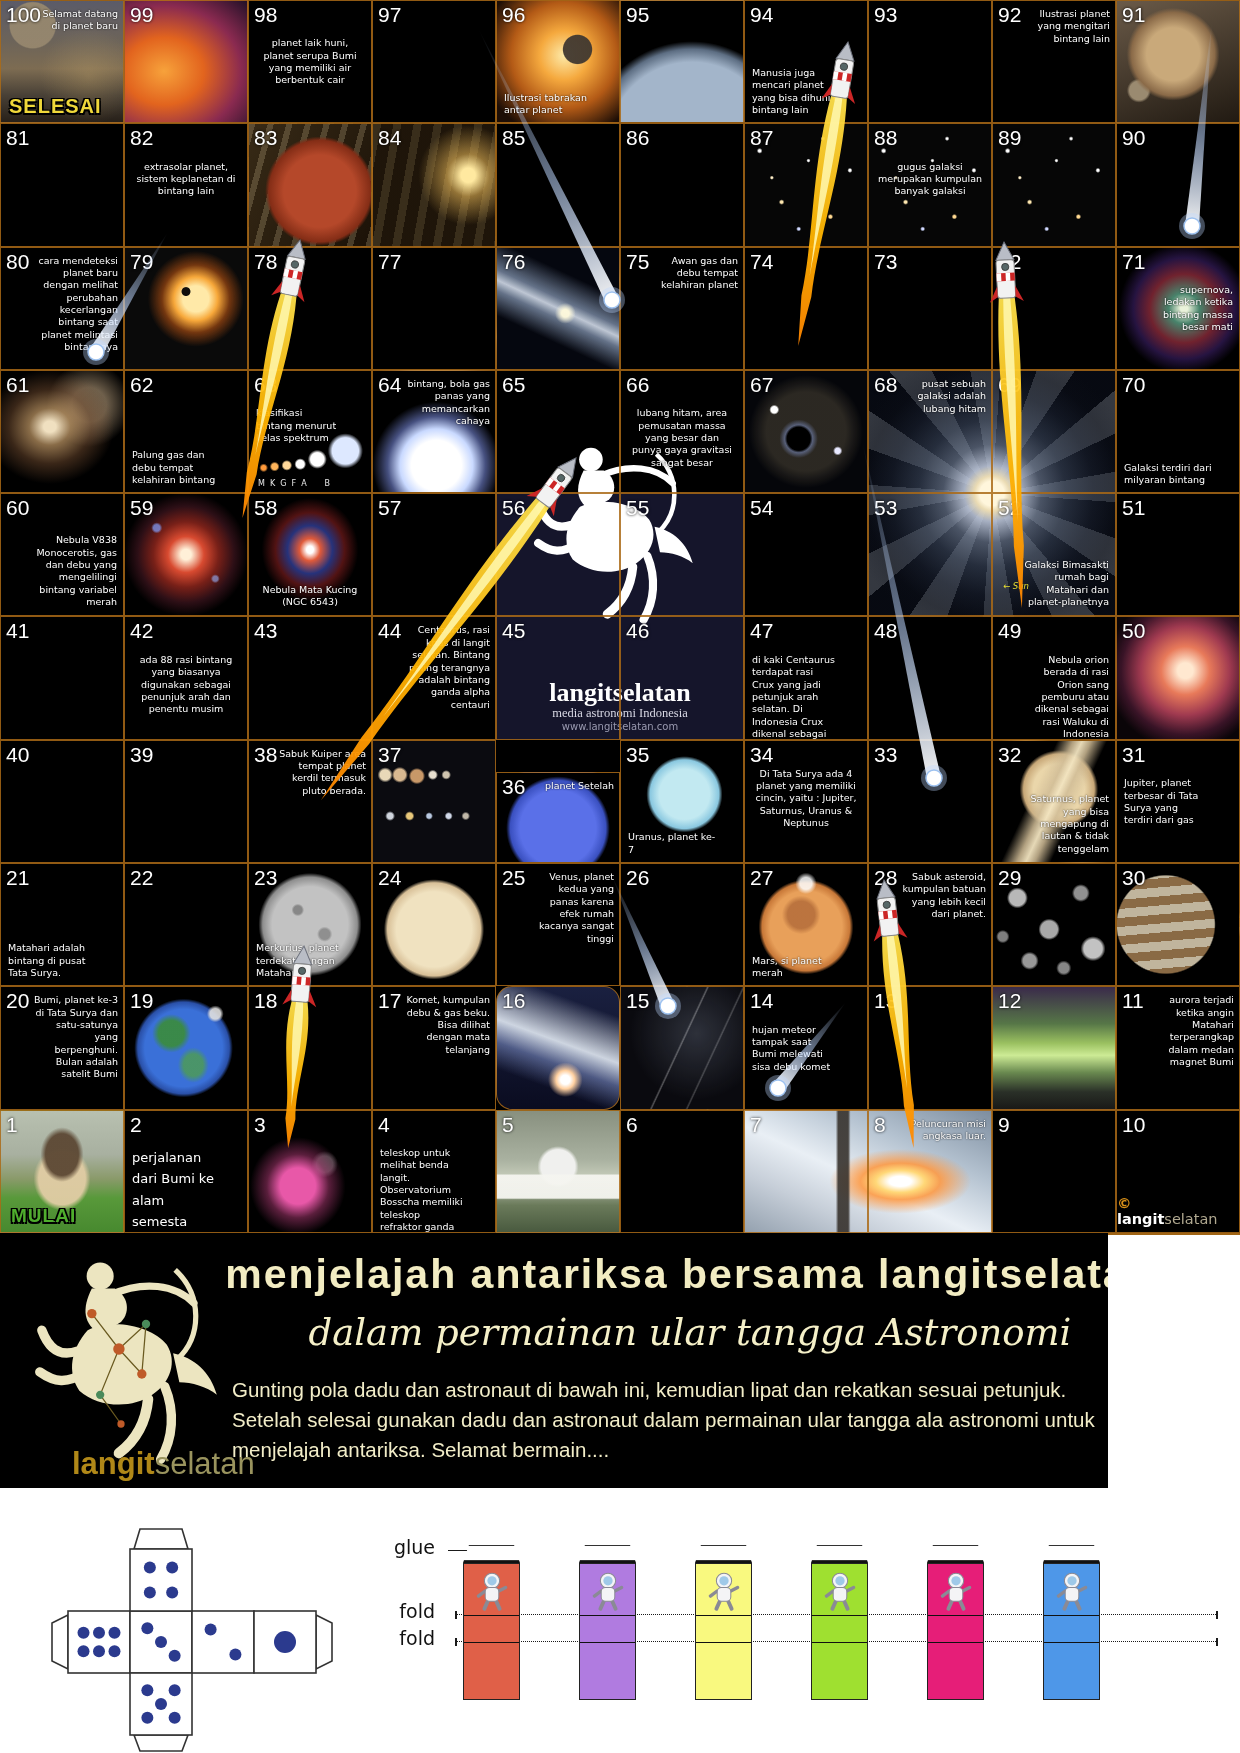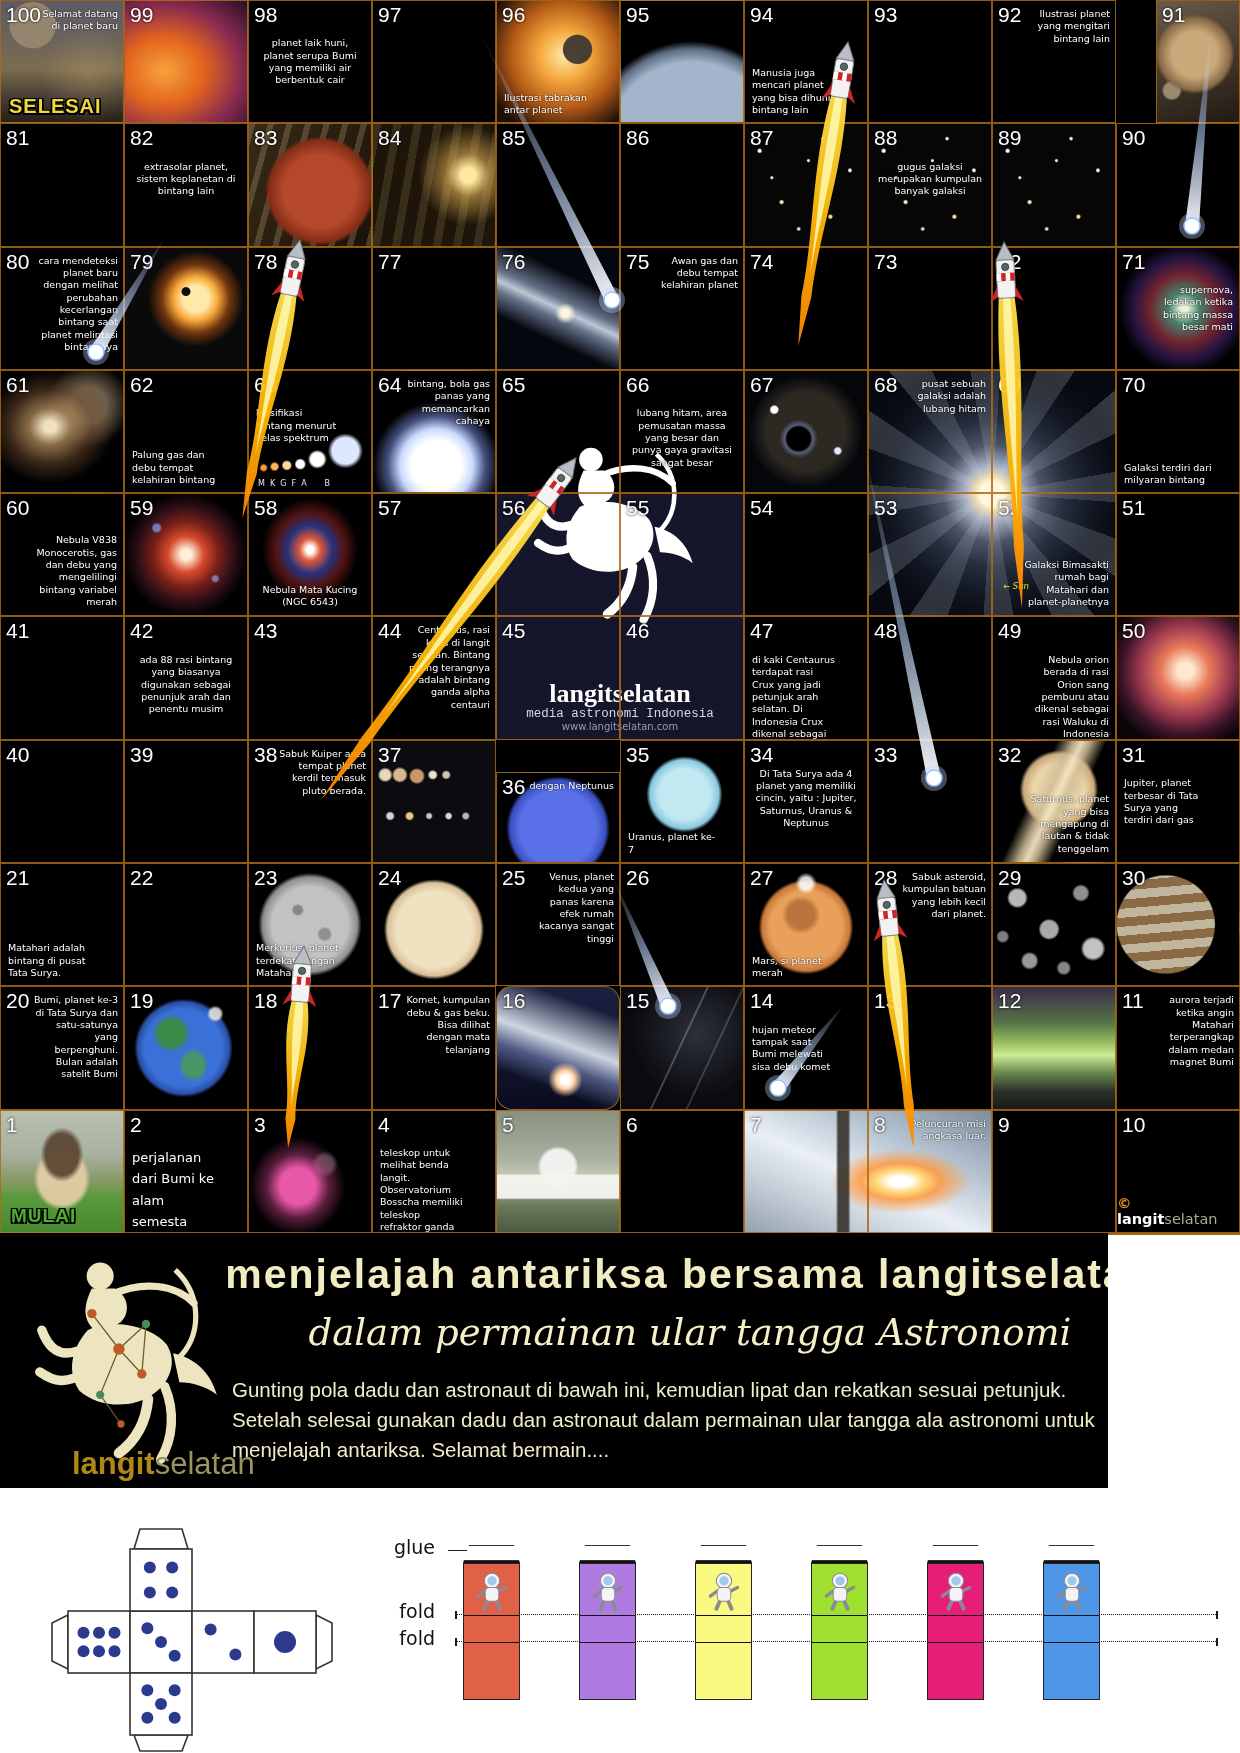--- a/index.html
+++ b/index.html
@@ -14,21 +14,21 @@
     background:radial-gradient(circle at 52% 48%, #ffe89a 0%, #ffb row 0%, #ffc84a 14%, #f5821e 45%, #d84c10 68%, #8a2604 85%, #190500 100%);}
   .blk-milkyway{left:868px;top:370px;width:248px;height:247px;
     background:
       radial-gradient(circle at 50% 50%, #fff6dc 0 7%, #eadbb4 10%, rgba(195,205,225,.85) 16%, rgba(130,145,170,.55) 28%, rgba(80,95,120,.42) 42%, rgba(42,52,72,.3) 58%, rgba(16,20,30,.18) 72%, transparent 84%),
       repeating-conic-gradient(from 20deg at 50% 50%, rgba(220,230,245,.22) 0 14deg, rgba(15,20,35,.2) 14deg 30deg),
       #05070d;}
   .blk-logo{left:496px;top:493px;width:248px;height:247px;background:#15152b;
             display:flex;flex-direction:column;align-items:center;justify-content:flex-end;}
   .blk-logo .centaur{position:absolute;top:-58px;left:24px;width:200px;height:220px;color:#fff;}
   .logo-line1{font-family:"Liberation Serif",serif;font-weight:bold;font-size:26px;color:#fff;line-height:1.05;}
-  .logo-line2{font-family:Liberation Mono, monospace;font-size:12.5px;color:#d8d8e4;}
+  .logo-line2{font-family:Liberation Serif, serif;font-size:12.5px;color:#d8d8e4;}
   .logo-line3{font-size:10px;color:#9a9ab0;margin-bottom:8px;}
   .blk-launch{left:744px;top:1110px;width:248px;height:123px;
     background:
       linear-gradient(90deg, transparent 37%, rgba(55,50,45,.9) 38% 42%, transparent 43%),
       radial-gradient(ellipse at 63% 58%, #fff 0 5%, #ffd878 11%, rgba(255,150,60,.85) 18%, transparent 32%),
       linear-gradient(205deg, #7c8c9e 0%, #b4c2d0 30%, #e9eff5 55%, #c6ced8 75%, #93a0ae 100%);}
 
   .grid{position:absolute;left:0;top:0;z-index:1;display:grid;
         grid-template-columns:repeat(10,124px);grid-template-rows:repeat(10,123.3px);}
   .cell{position:relative;box-sizing:border-box;border:1px solid rgba(170,106,22,.85);
@@ -63,21 +63,21 @@
      radial-gradient(circle at 72% 62%, rgba(240,200,120,.22), transparent 42%),
      linear-gradient(180deg,#5b5b68 0%,#6d6459 34%,#7d6c52 56%,#484036 78%,#272019 100%);}
   .img-nebula99{background:radial-gradient(ellipse at 32% 58%, #f7a23b 0%, #e2641e 34%, #8a2a50 66%, #221027 100%);}
   .img-collision{background:
      radial-gradient(circle at 66% 40%, rgba(64,56,48,.95) 0 13%, transparent 14%),
      radial-gradient(circle at 55% 45%, #fdeaa9 0%, #f5a93e 26%, #b35a16 56%, #1d0e06 88%);}
   .img-planet95{background:radial-gradient(circle at 58% 120%, #a3b5ca 0 52%, #5d6e83 60%, transparent 65%),#000;}
   .img-exoplanet{background:
      radial-gradient(circle at 46% 44%, #c9a97a 0 28%, #8a6a48 44%, transparent 49%),
      radial-gradient(circle at 18% 74%, #9a8a70 0 7%, transparent 9%),
-     linear-gradient(160deg,#6a5a48,#211a12); margin-left: 40px;}
+     linear-gradient(160deg,#6a5a48,#211a12);}
   .img-ringed{background:
      radial-gradient(circle at 58% 55%, #b5482a 0 37%, #842d16 52%, transparent 56%),
      repeating-linear-gradient(105deg, rgba(226,205,158,.22) 0 6px, transparent 6px 18px),
      linear-gradient(120deg, rgba(120,95,55,.35), rgba(40,28,14,.3)),#150d05;}
   .img-haze{background:
      radial-gradient(circle at 78% 42%, #ffe9a0 0 6%, rgba(240,190,90,.55) 18%, transparent 42%),
      repeating-linear-gradient(100deg, rgba(200,170,110,.18) 0 8px, rgba(60,40,20,.12) 8px 20px),#1a1208;}
   .img-starfield{background-image:
      radial-gradient(circle at 12% 22%, #fff 0 .8%, transparent 2%),
      radial-gradient(circle at 30% 64%, #ffe8b0 0 1%, transparent 2.4%),
@@ -463,21 +463,21 @@
         </div>
         <div class="cell">
           <span class="num">38</span>
           <div class="cap pos-tr">Sabuk Kuiper area tempat planet kerdil termasuk pluto berada.</div>
         </div>
         <div class="cell img-lineup">
           <span class="num">37</span>
         </div>
         <div class="cell img-neptune">
           <span class="num">36</span>
-          <div class="cap pos-tr">dengan Neptunus</div>
+          <div class="cap pos-tr">planet Setelah</div>
         </div>
         <div class="cell img-uranus">
           <span class="num">35</span>
           <div class="cap pos-bl">Uranus, planet ke-7</div>
         </div>
         <div class="cell">
           <span class="num">34</span>
           <div class="cap pos-tc">Di Tata Surya ada 4 planet yang memiliki cincin, yaitu : Jupiter, Saturnus, Uranus &amp; Neptunus</div>
         </div>
         <div class="cell">

